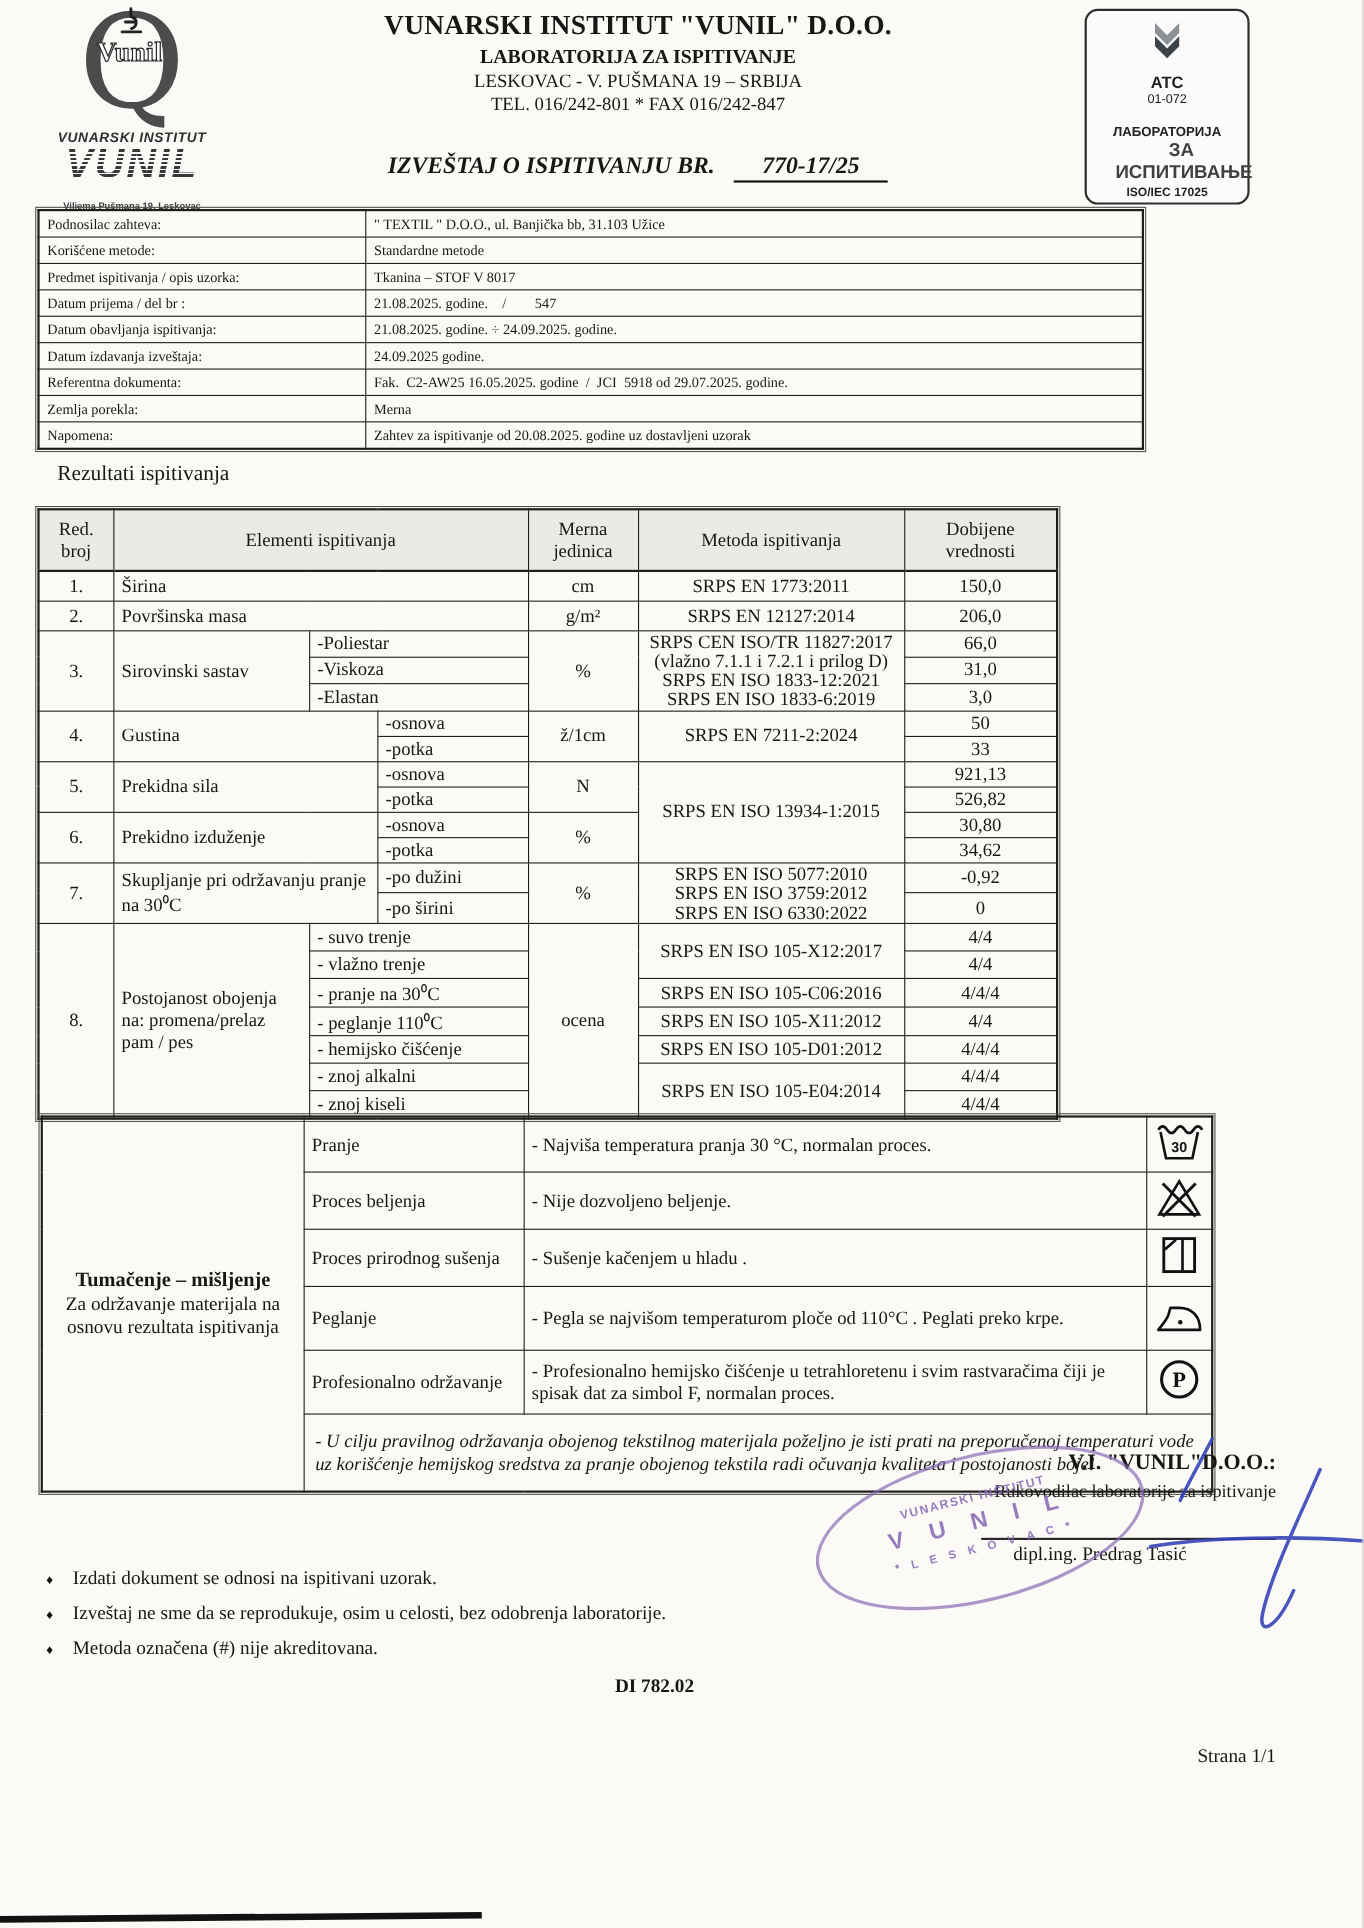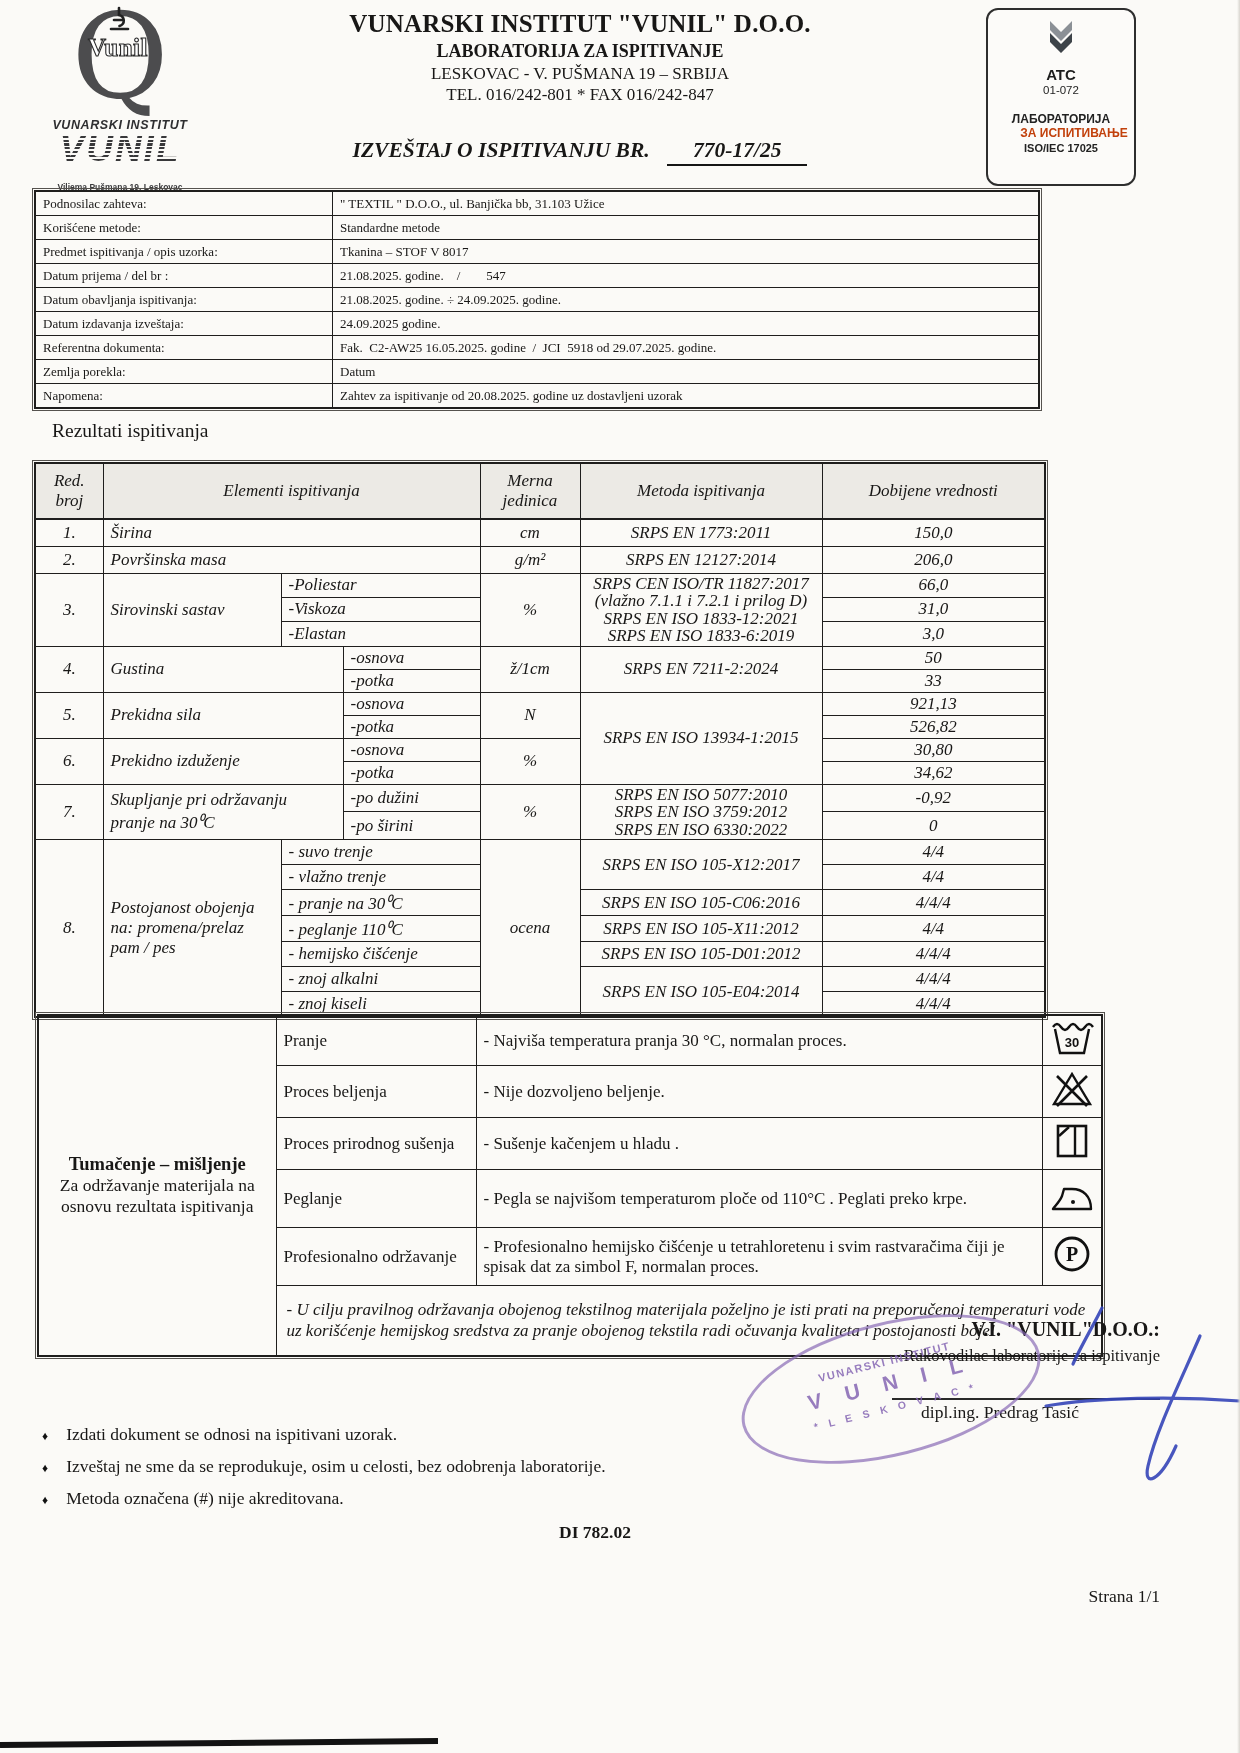--- a/index.html
+++ b/index.html
@@ -28,33 +28,33 @@
   .co-addr{font-size:17px;margin-top:2px;}
   .co-tel{font-size:17px;margin-top:1px;}
   .report-line{left:205px;top:138px;width:750px;text-align:center;font-size:21.5px;font-weight:700;font-style:italic;}
   .report-no{display:inline-block;border-bottom:2.2px solid #151515;padding:0 26px 1px 26px;margin-left:12px;}
 
   .badge{left:986px;top:8px;width:146px;height:174px;border:2px solid #2e2e2e;border-radius:12px;
          text-align:center;background:#fcfbf9;font-family:"Liberation Sans",sans-serif;}
   .badge-atc{font-weight:700;font-size:15px;margin-top:2px;color:#1d1d1d;}
   .badge-no{font-size:11.5px;margin-top:1px;color:#1d1d1d;}
   .badge-l1{font-weight:700;font-size:12px;margin-top:16px;color:#222;}
-  .badge-l2{font-weight:700;font-size:12px;color:#c2410c;padding-left:26px;}
+  .badge-l2{font-weight:700;font-size:17px;color:#404040;padding-left:26px;}
   .badge-l3{font-weight:700;font-size:11px;margin-top:2px;color:#222;}
 
   
   table{border-collapse:collapse;}
   td,th{border:1.6px solid #1f1e1d;padding:1px 7px;vertical-align:middle;}
   .info-tbl{left:34px;top:190px;width:1006px;border:2.5px solid #1f1e1d;outline:1px solid #55524e;outline-offset:1px;}
   .info-tbl td{height:21px;font-size:13px;white-space:pre-wrap;}
   .info-tbl .lbl{width:282px;}
 
   .res-title{left:52px;top:420px;font-size:19.5px;}
 
-  .res-tbl{left:34px;top:462px;width:1012px;border:2.5px solid #1f1e1d;outline:1px solid #55524e;outline-offset:1px;table-layout:fixed;font-style:italic;}
+  .res-tbl{left:34px;top:462px;width:928px;border:2.5px solid #1f1e1d;outline:1px solid #55524e;outline-offset:1px;table-layout:fixed;}
   .res-tbl td{font-size:17px;text-align:center;}
   .res-tbl td.ln{text-align:left;}
   .res-tbl .hdr td{background:#eceae5;height:52px;font-size:17px;border-bottom:2.2px solid #1f1e1d;}
   .method{font-size:15.5px;line-height:17.5px;}
   .rH{height:27px;} .rS{height:23px;} .r8{height:25px;}
 
   .interp-tbl{left:37px;top:1014px;width:1066px;border:2.5px solid #1f1e1d;outline:1px solid #55524e;outline-offset:1px;table-layout:fixed;}
   .interp-tbl td{font-size:17px;}
   .interp-title{font-weight:700;font-size:18.5px;text-align:center;}
   .interp-sub{font-size:17.5px;text-align:center;}
@@ -154,21 +154,21 @@
     <tr>
         <td class="lbl">Datum izdavanja izveštaja:</td>
         <td>24.09.2025 godine.</td>
       </tr>
     <tr>
         <td class="lbl">Referentna dokumenta:</td>
         <td>Fak.  C2-AW25 16.05.2025. godine  /  JCI  5918 od 29.07.2025. godine.</td>
       </tr>
     <tr>
         <td class="lbl">Zemlja porekla:</td>
-        <td>Datum</td>
+        <td>Merna</td>
       </tr>
     <tr>
         <td class="lbl">Napomena:</td>
         <td>Zahtev za ispitivanje od 20.08.2025. godine uz dostavljeni uzorak</td>
       </tr>
   </tbody>
 </table>
 
 <div class="abs res-title">Rezultati ispitivanja</div>
 

